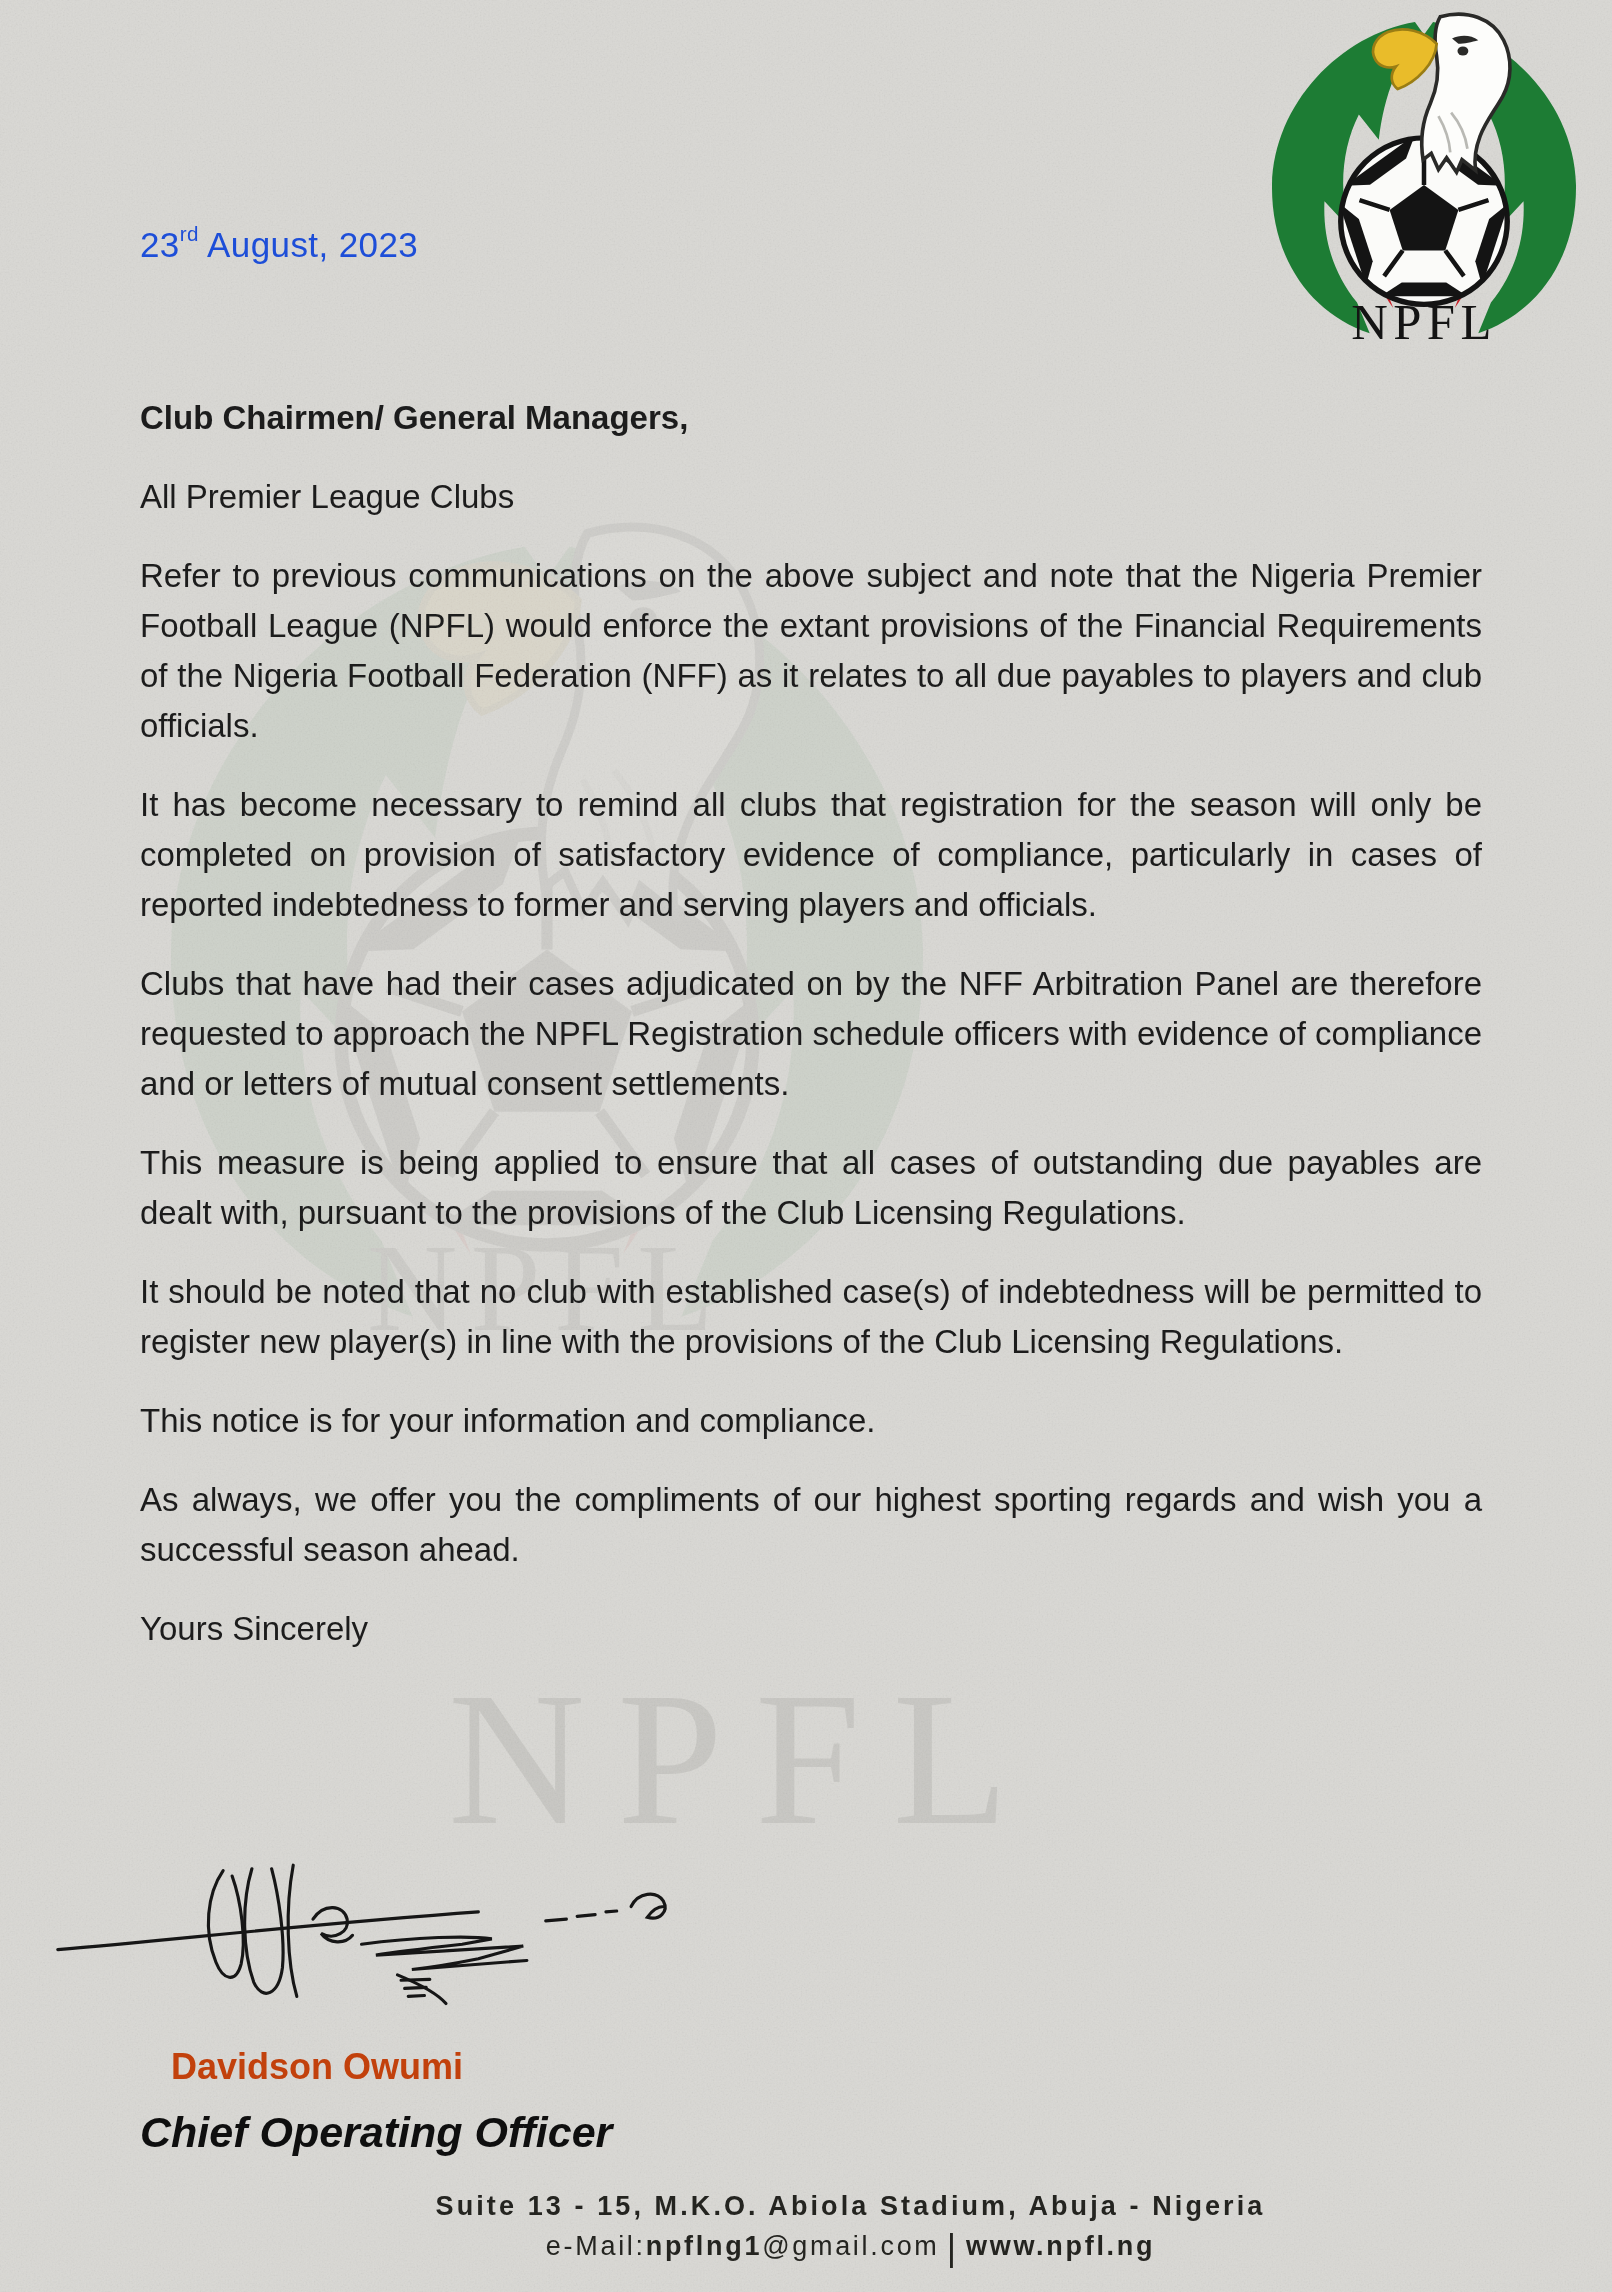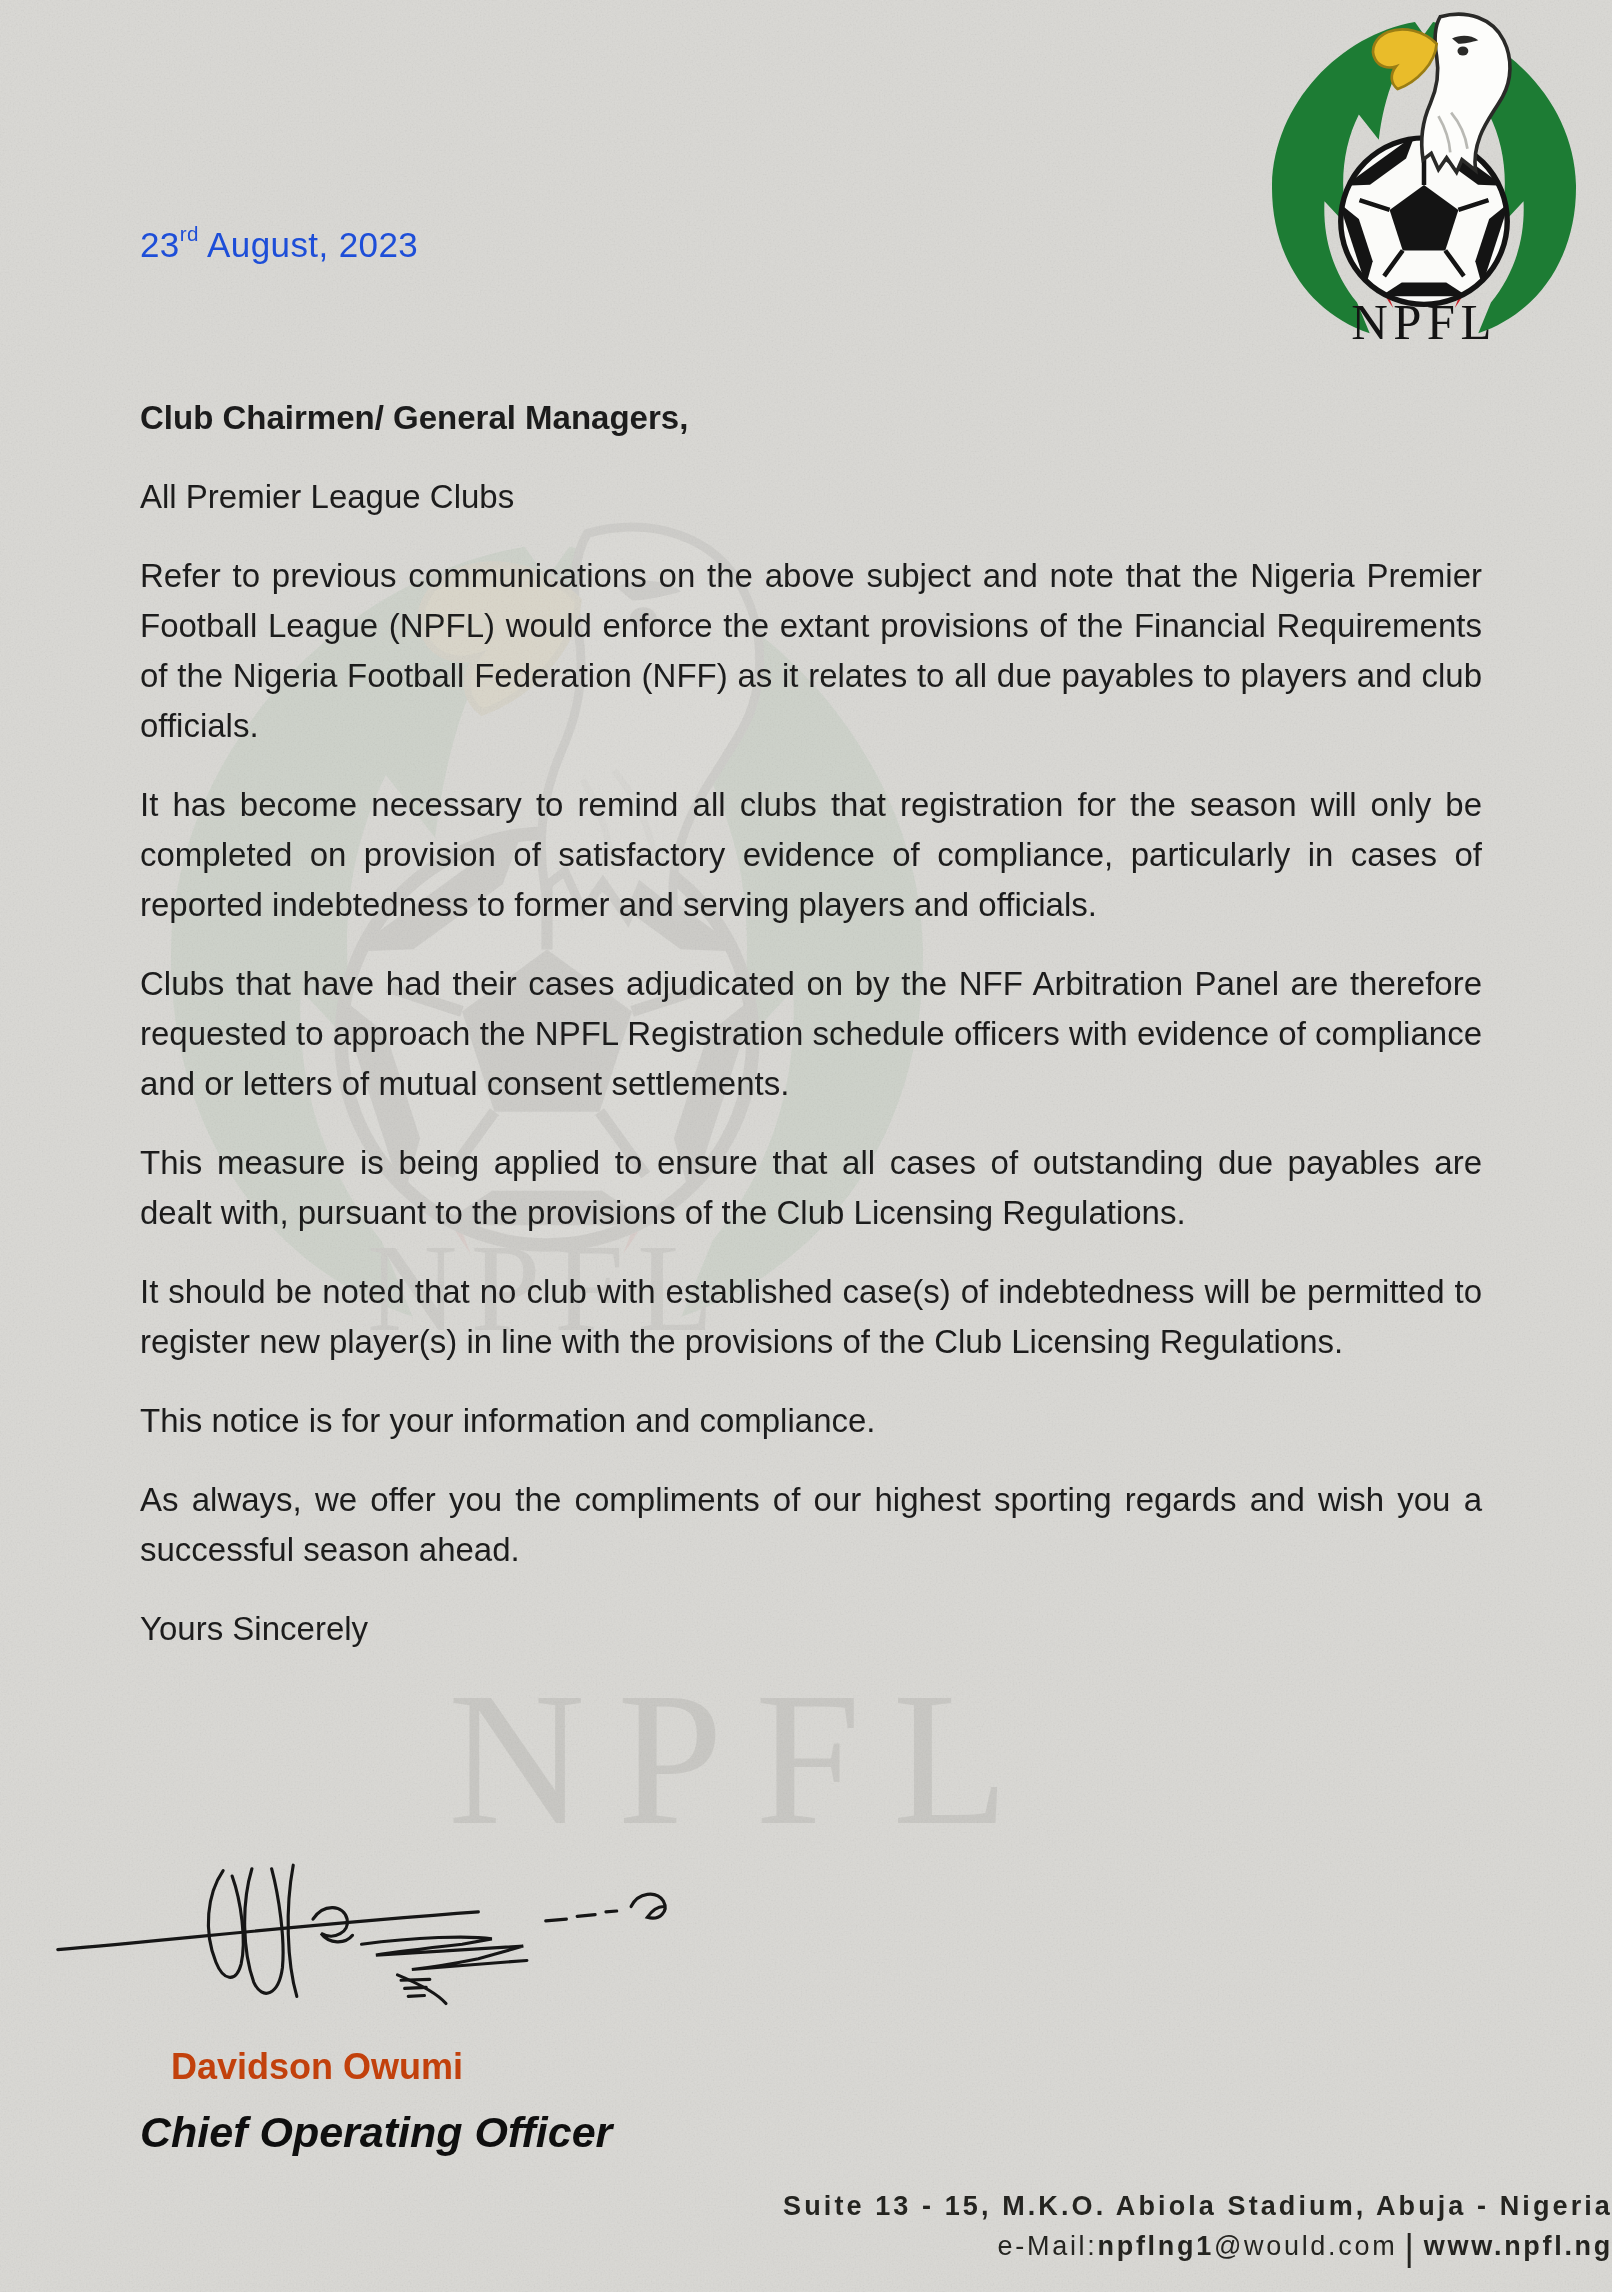--- a/index.html
+++ b/index.html
@@ -31,21 +31,21 @@
   
   .content{position:absolute;left:140px;top:393px;width:1342px;}
   .content p{margin:0 0 29px 0;font-size:33px;line-height:50px;color:#1c1c1c;}
   .b{font-weight:700;color:#101010;}
   .para{text-align:justify;}
   
   .signature{position:absolute;left:56px;top:1861px;width:629px;height:154px;}
   .sig-name{position:absolute;left:140px;top:2046px;font-size:36px;font-weight:700;color:#c2410c;margin-left:31px;}
   .sig-title{position:absolute;left:140px;top:2108px;font-size:43px;font-weight:700;font-style:italic;color:#0f0f0f;}
   
-  .footer{position:absolute;left:0;right:0;top:2191px;text-align:right;padding-left:88px;color:#242420;}
+  .footer{position:absolute;left:0;right:0;top:2191px;text-align:center;padding-left:88px;color:#242420;}
   .footer-line1{font-size:27px;font-weight:700;letter-spacing:3.1px;}
   .footer-line2{font-size:27px;letter-spacing:2.7px;margin-top:5.4px;}
   .footer-line2 .light{font-weight:400;margin-top:20px;}
   .footer-line2 .b2{font-weight:700;}
   .footer-line2 .pipe{font-weight:400;font-size:36px;vertical-align:-5.4px;padding:0 7.2px;}
 </style>
 </head>
 <body>
 
 <div class="page">
@@ -139,18 +139,18 @@
       <path d="M640,50 C648,34 668,32 676,44 C682,55 672,66 658,62 C663,55 670,50 676,50"></path>
     </g>
   </svg>
 
   <div class="sig-name">Davidson Owumi</div>
   <div class="sig-title">Chief Operating Officer</div>
 
   <div class="footer">
     <div class="footer-line1">Suite 13 - 15, M.K.O. Abiola Stadium, Abuja - Nigeria</div>
     <div class="footer-line2">
-      <span class="light">e-Mail:</span><span class="b2">npflng1</span><span class="light">@would.com</span><span class="pipe">|</span><span class="b2">www.npfl.ng</span>
+      <span class="light">e-Mail:</span><span class="b2">npflng1</span><span class="light">@gmail.com</span><span class="pipe">|</span><span class="b2">www.npfl.ng</span>
     </div>
   </div>
 
 </div>
 
 
 </body></html>

